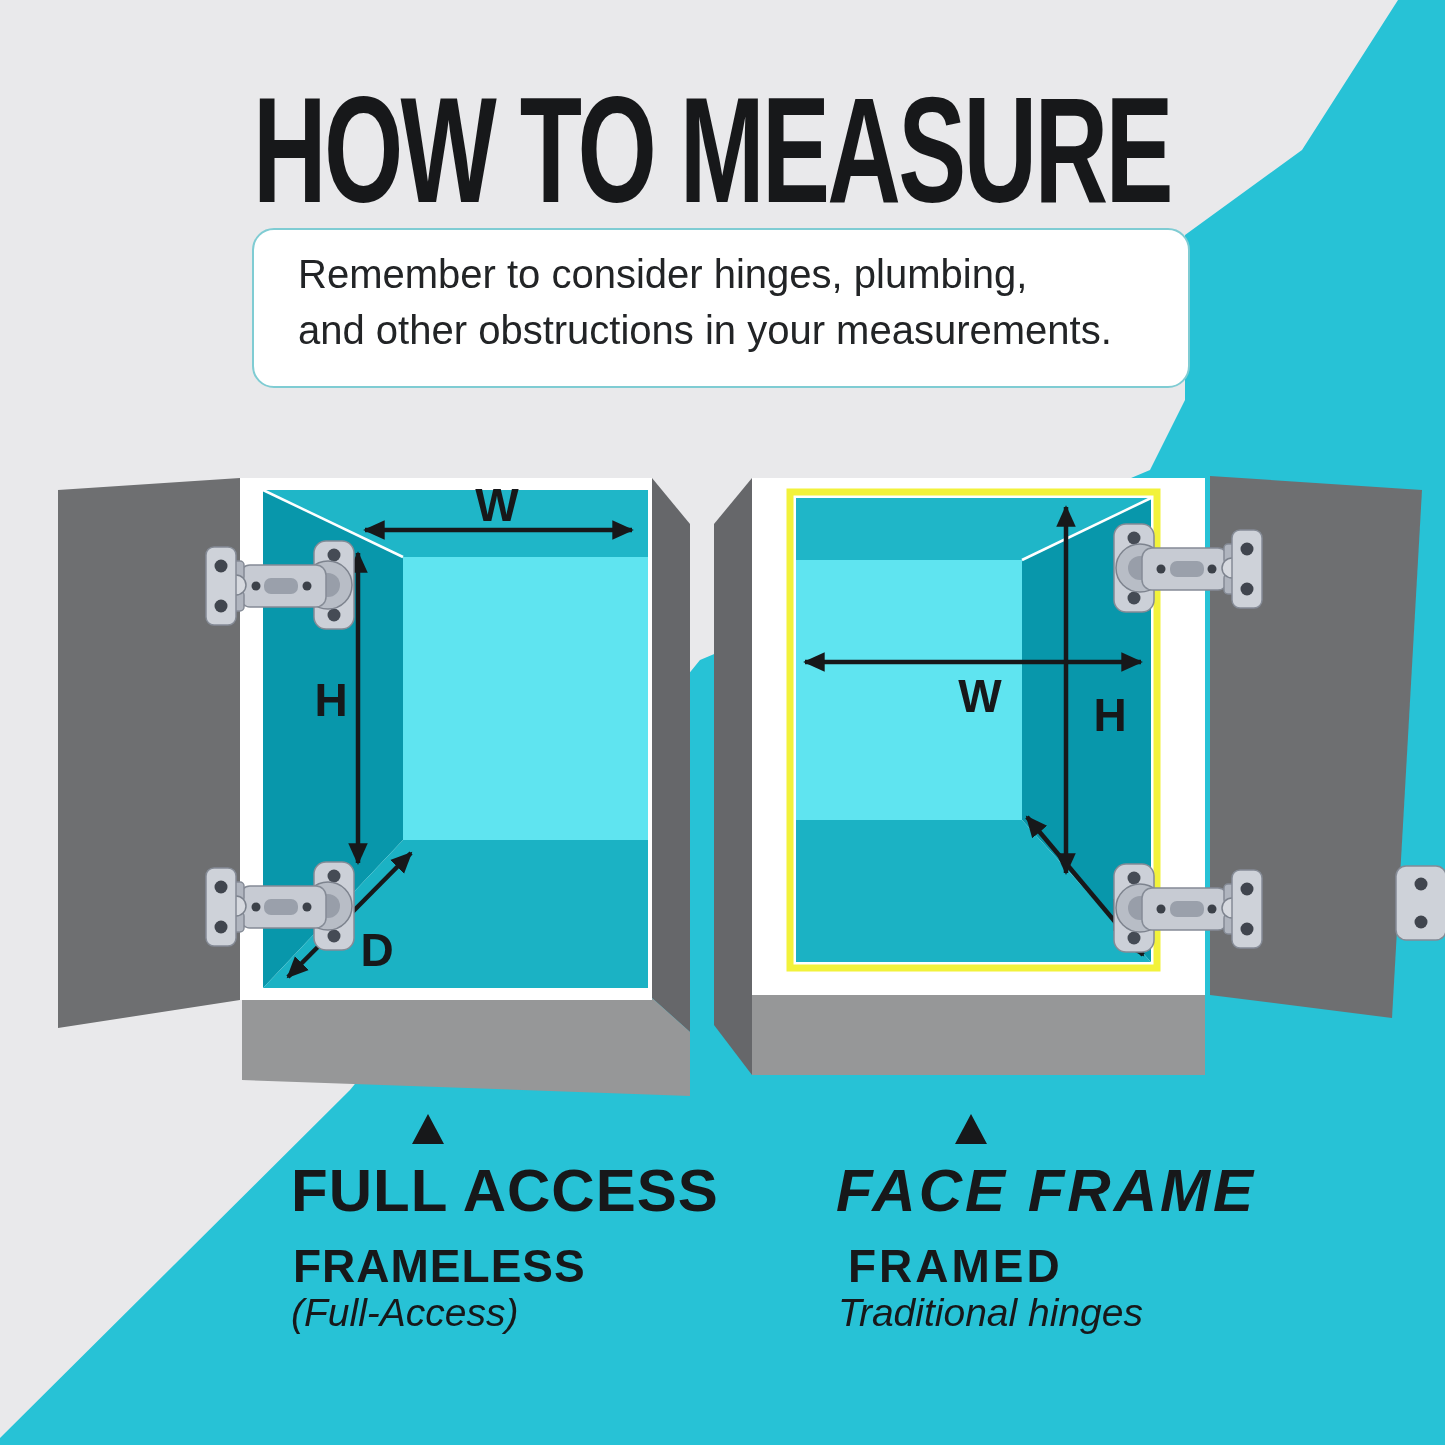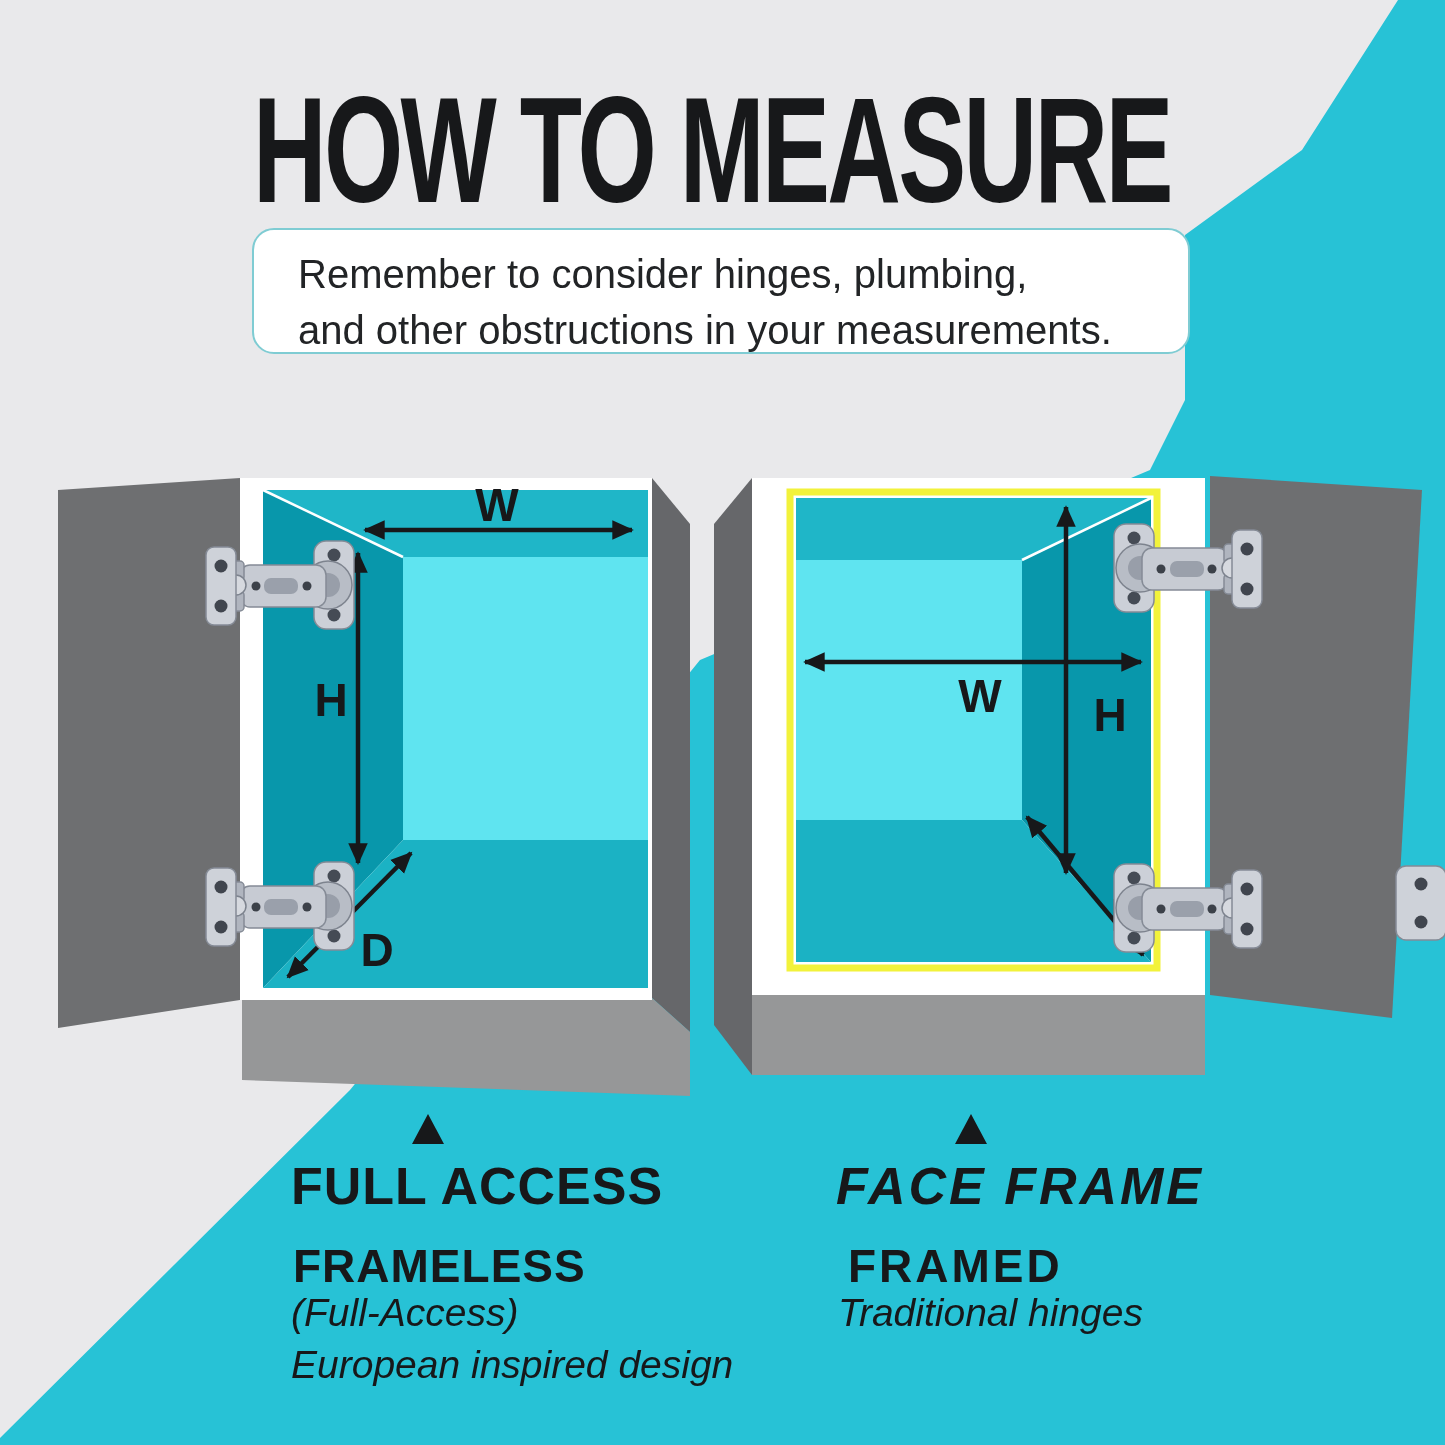--- a/index.html
+++ b/index.html
@@ -7,28 +7,28 @@
           font-family:"Liberation Sans",sans-serif;background:#e9e9eb;}
   #scene{position:absolute;left:0;top:0;width:1445px;height:1445px;}
   .arrow{stroke:#17181a;stroke-width:4.5;fill:none;}
   .whiteline{stroke:#ffffff;stroke-width:2.5;}
   .dim-label{font-family:"Liberation Sans",sans-serif;font-weight:bold;
              font-size:46px;fill:#17181a;text-anchor:middle;}
   .metal-stroke{stroke:#858b96;stroke-width:1.5;}
   #title{position:absolute;left:253px;top:64px;font-size:150px;font-weight:bold;
          letter-spacing:-4px;color:#17181a;transform:scaleX(0.68);
          transform-origin:left top;white-space:nowrap;}
-  #note-box{position:absolute;left:252px;top:228px;width:938px;height:126px;
+  #note-box{position:absolute;left:252px;top:228px;width:938px;height:160px;
             background:#ffffff;border:2px solid #7fccd3;border-radius:22px;
             box-sizing:border-box;}
   .note-line{position:absolute;left:44px;font-size:40px;color:#222426;white-space:nowrap;}
   .note-line.l1{top:22px;}
   .note-line.l2{top:78px;text-align:right;}
   .cap{position:absolute;color:#17181a;white-space:nowrap;}
-  .cap.big{font-size:52px;font-weight:bold;letter-spacing:1px;text-align:right;}
+  .cap.big{font-size:60px;font-weight:bold;letter-spacing:1px;text-align:right;}
   .cap.mid{font-size:46px;font-weight:bold;letter-spacing:1px;text-align:right;}
   .cap.small{font-size:39px;font-style:italic;}
 </style>
 </head>
 <body>
 
 <div id="canvas">
 
   <svg id="scene" viewBox="0 0 1445 1445">
     <defs>
@@ -118,19 +118,18 @@
   <div id="title">HOW TO MEASURE</div>
 
   <div id="note-box">
     <div class="note-line l1">Remember to consider hinges, plumbing,</div>
     <div class="note-line l2">and other obstructions in your measurements.</div>
   </div>
 
   <div class="cap big" style="left:291px;top:1156px;">FULL ACCESS</div>
   <div class="cap mid" style="left:293px;top:1239px;">FRAMELESS</div>
   <div class="cap small" style="left:291px;top:1291px;">(Full-Access)</div>
-  <div class="cap small" style="left:291px;top:1343px;">European inspired design</div>
 
   <div class="cap big" style="left:836px;top:1156px;letter-spacing:3px;font-style:italic;">FACE FRAME</div>
   <div class="cap mid" style="left:848px;top:1239px;letter-spacing:3px;">FRAMED</div>
   <div class="cap small" style="left:838px;top:1291px;">Traditional hinges</div>
 
 </div>
 
 </body></html>

